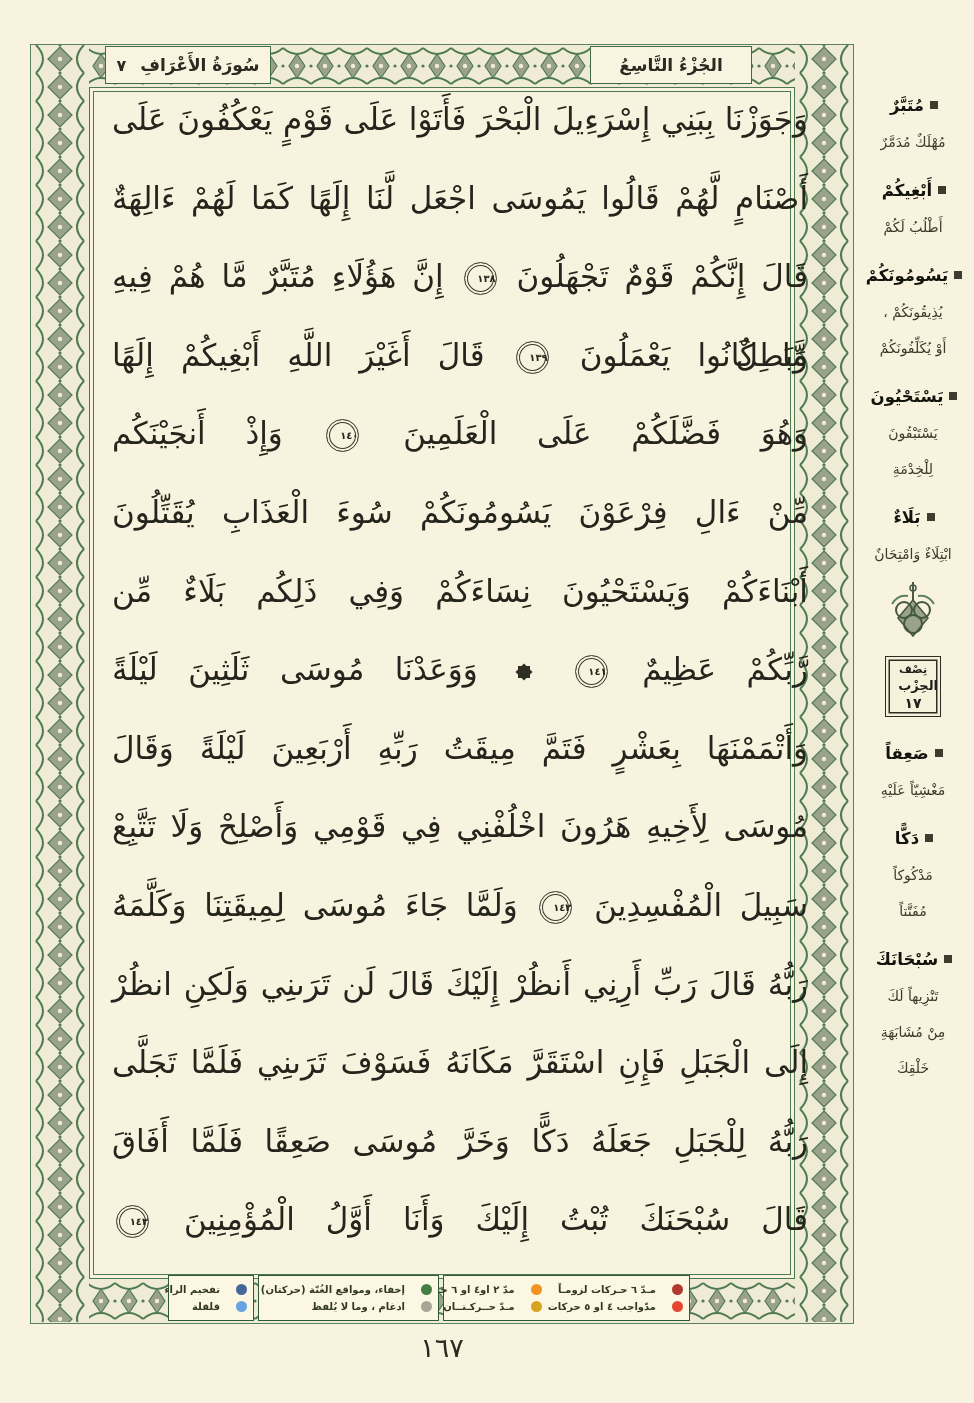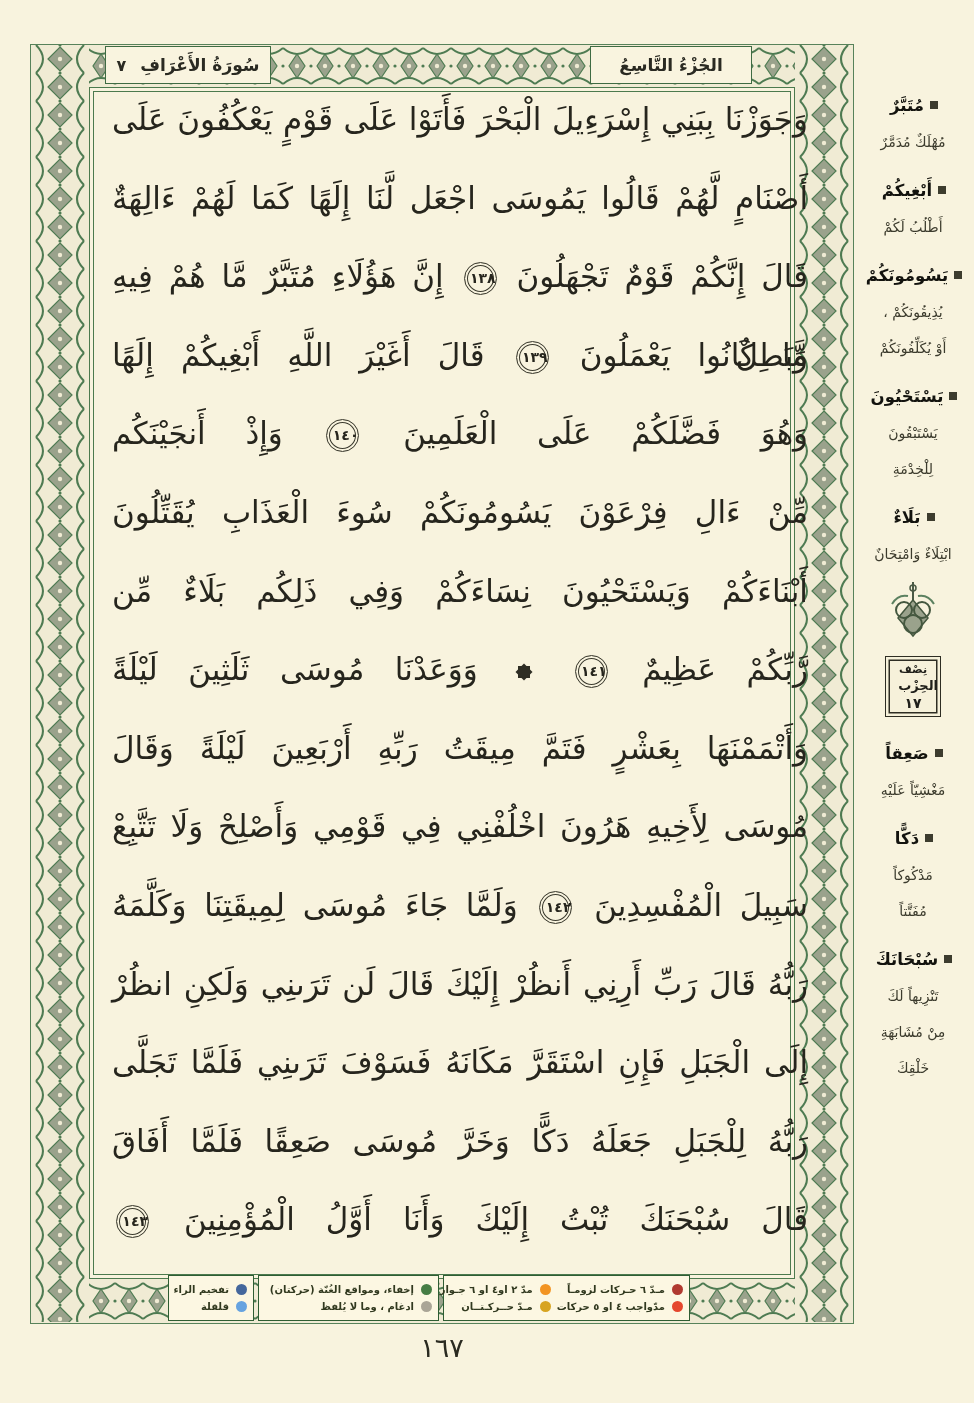--- a/index.html
+++ b/index.html
@@ -43,21 +43,21 @@
   .qline{
     height:78.6px;line-height:78.6px;white-space:nowrap;
     text-align:justify;text-align-last:justify;-moz-text-align-last:justify;
     font-size:31px;color:#26251d;letter-spacing:0;
   }
   .qline .qtext{white-space:normal;}
   .aya{
     display:inline-block;width:33px;height:33px;line-height:31px;vertical-align:middle;
     border:1.5px solid #3b3a2e;border-radius:50%;box-sizing:border-box;
     box-shadow:inset 0 0 0 2px #f8f3de,inset 0 0 0 3px #3b3a2e;
-    font-size:14px;text-align:right;font-weight:bold;margin:0 4px;
+    font-size:10px;text-align:right;font-weight:bold;margin:0 4px;
   }
   .star{
     position:relative;display:inline-block;width:20px;height:20px;
     vertical-align:middle;margin:0 6px;
   }
   .star::before,.star::after{
     content:"";position:absolute;inset:4px;background:#2e2d23;
   }
   .star::after{transform:rotate(45deg);}
   
@@ -94,21 +94,21 @@
   .lbox{
     position:absolute;top:0;height:46px;background:#fcf7e2;
     border:1.5px solid #2f5d33;box-sizing:border-box;
     display:flex;flex-direction:column;justify-content:space-evenly;
     padding:2px 6px;direction:rtl;
   }
   .lbox-madd{left:443px;width:247px;flex-direction:row;gap:6px;}
   .lcol{display:flex;flex-direction:column;justify-content:space-evenly;flex:1;}
   .lbox-ghunnah{left:258px;width:181px;}
   .lbox-tafkheem{left:168px;width:86px;}
-  .lentry{display:flex;align-items:center;gap:7px;direction:rtl;}
+  .lentry{display:flex;align-items:center;gap:16px;direction:rtl;}
   .ldot{width:11px;height:11px;border-radius:50%;flex:0 0 auto;}
   .llabel{font-size:10px;font-weight:bold;color:#31391f;white-space:nowrap;}
   
   .pagenum{
     position:absolute;left:30px;top:1332px;width:824px;text-align:center;
     font-size:27px;color:#2a2a20;letter-spacing:2px;
   }
 </style>
 </head>
 <body>

